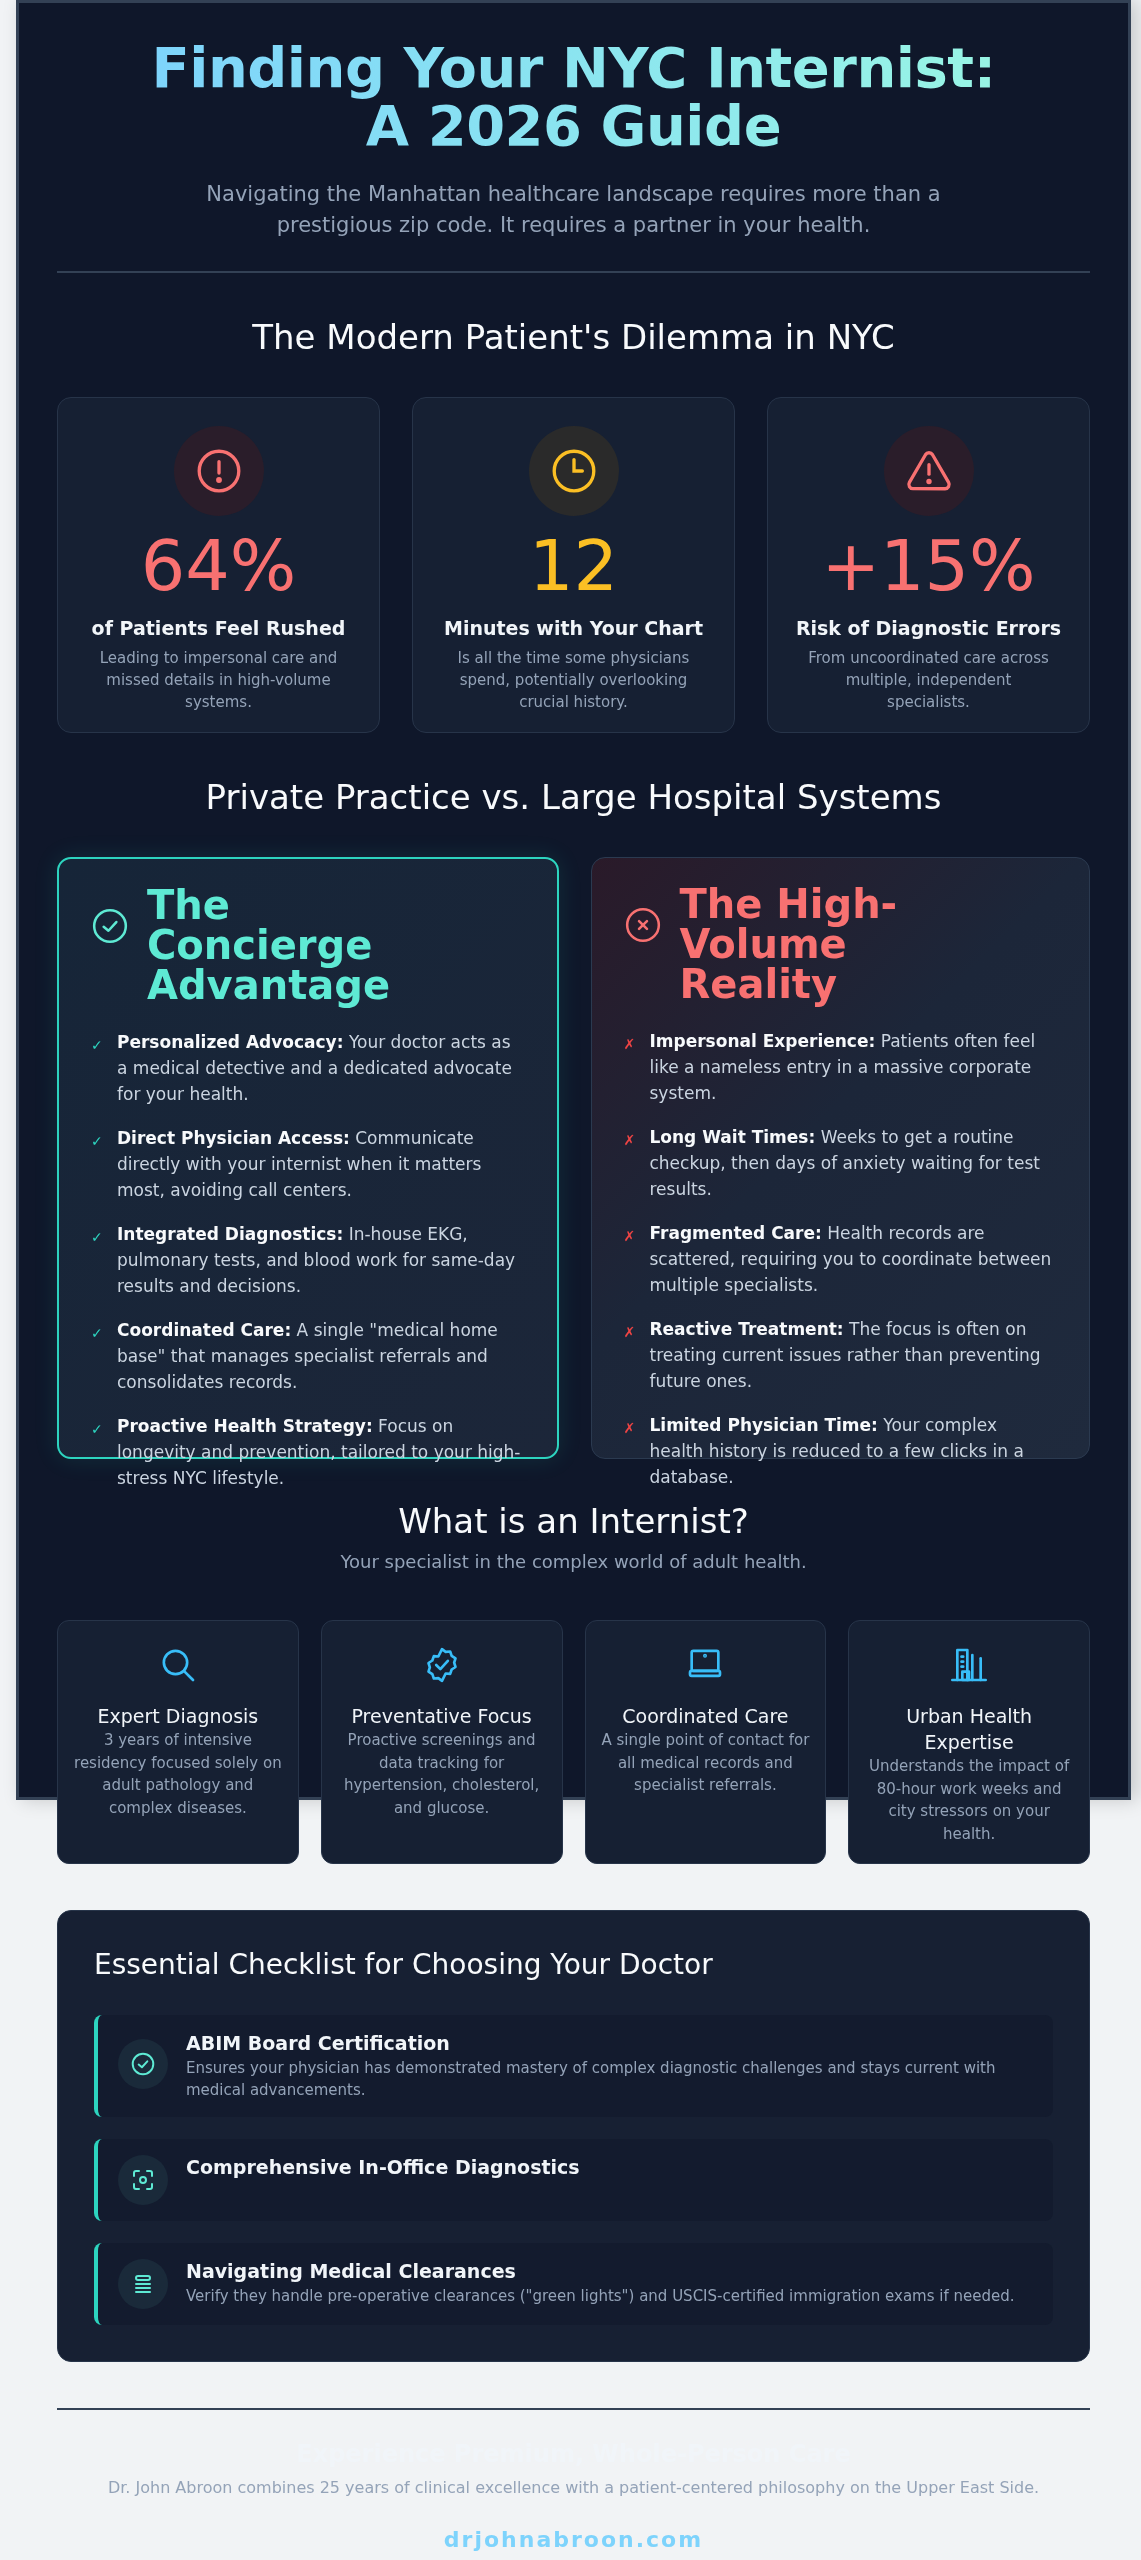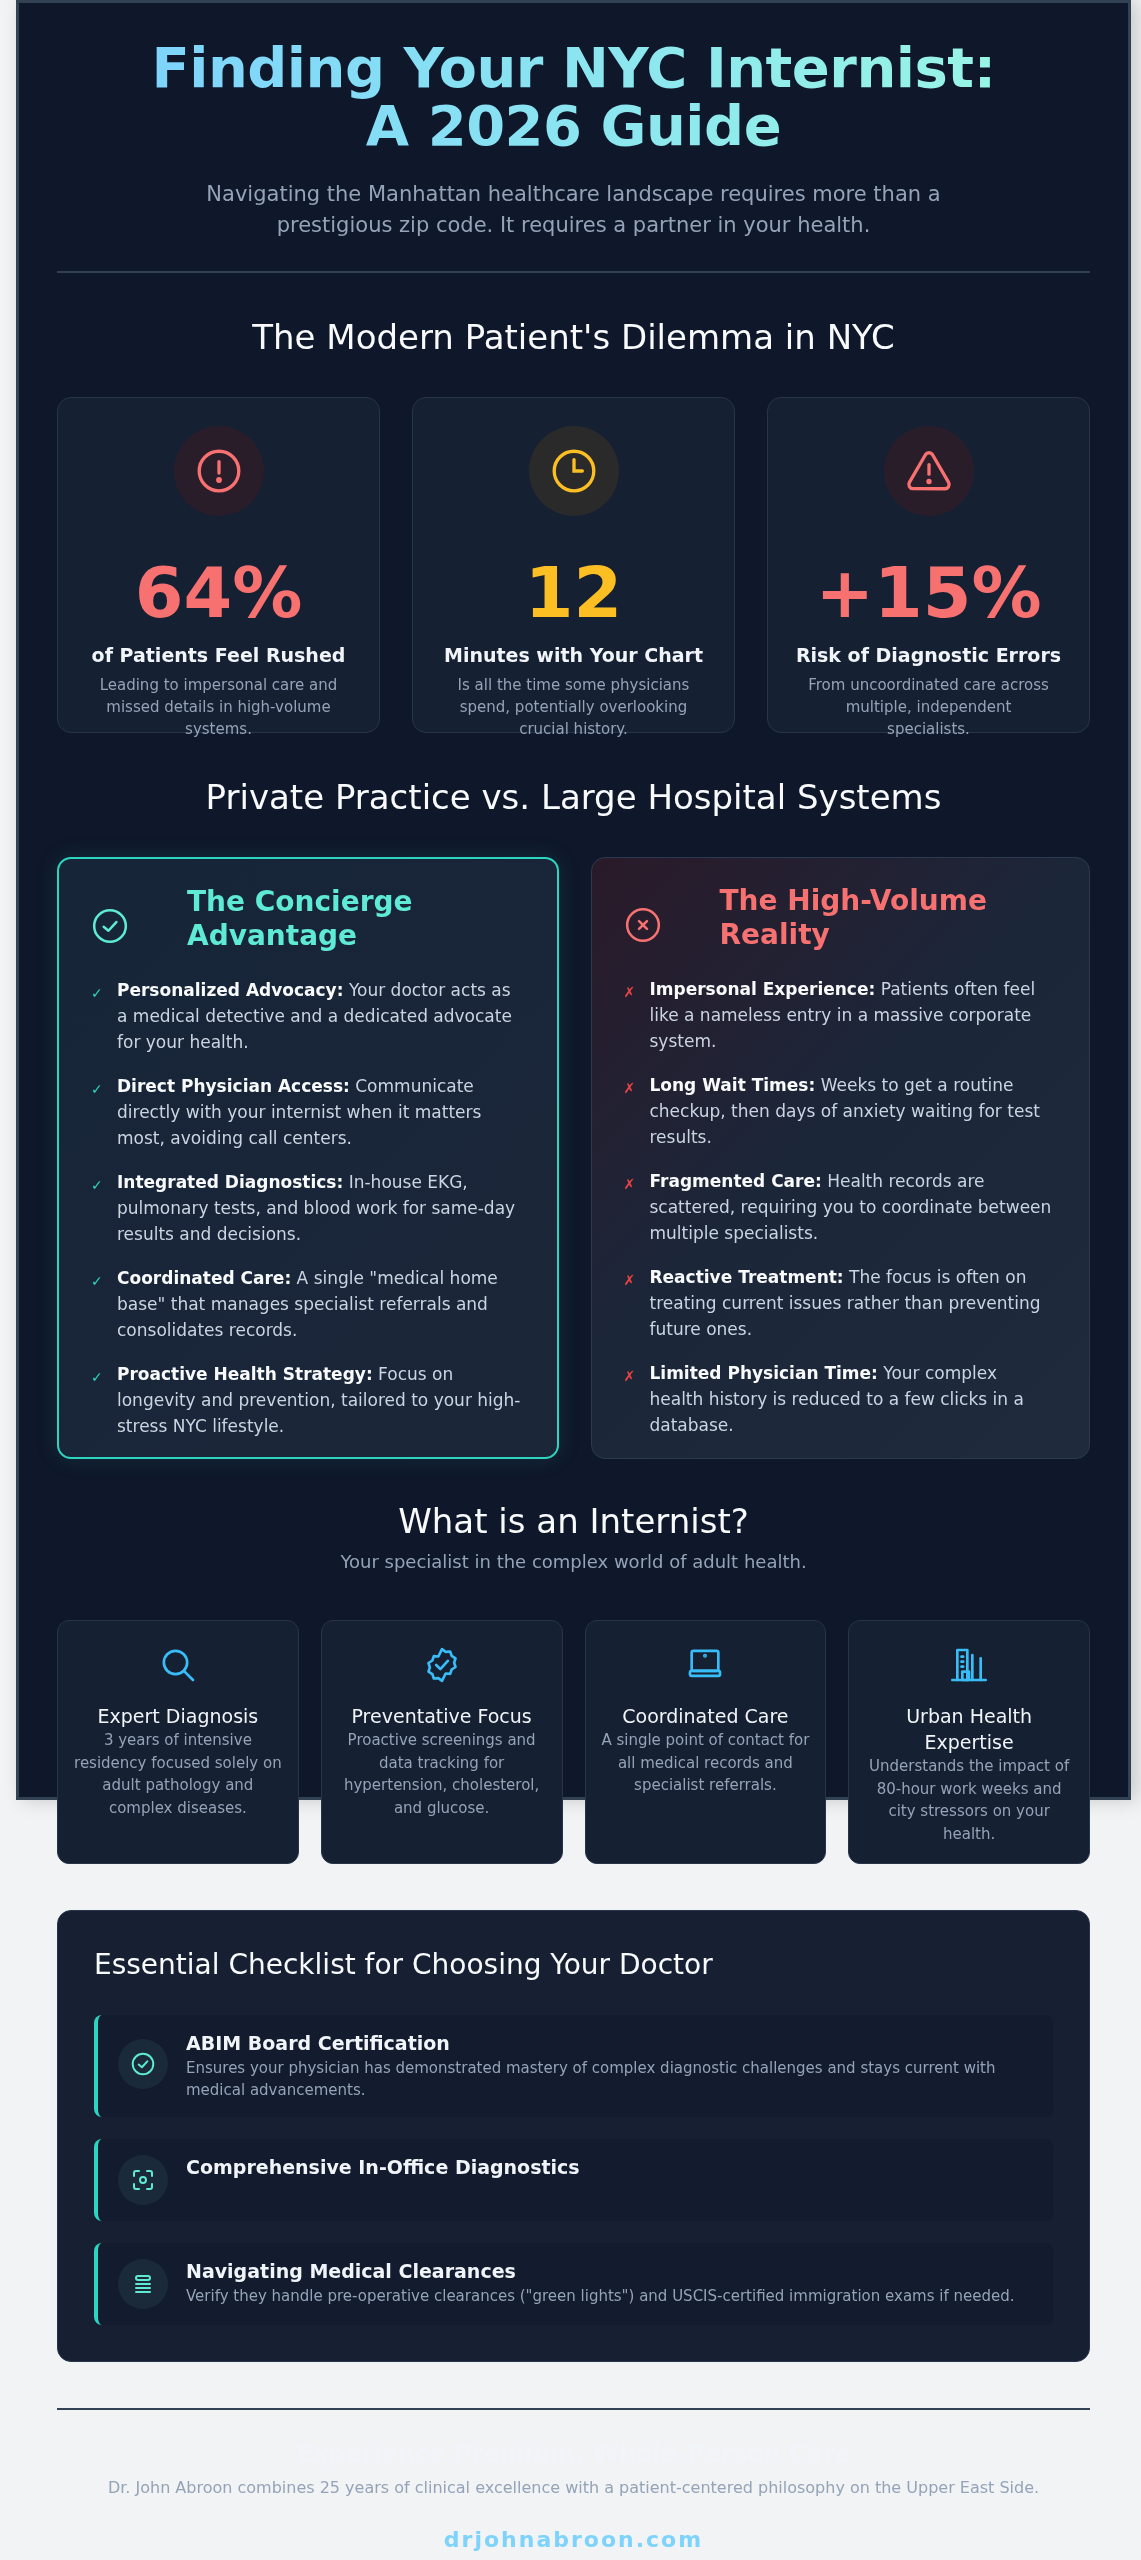--- a/index.html
+++ b/index.html
@@ -43,41 +43,41 @@
     
     .stats { display: flex; gap: 32px; margin-top: 38px; }
     .stat-card {
       flex: 1; height: 336px; border: 1px solid #273449; border-radius: 14px;
       background: #162033; text-align: center; padding-top: 28px;
     }
     .stat-icon {
       width: 90px; height: 90px; border-radius: 50%; margin: 0 auto;
       display: flex; align-items: center; justify-content: center;
     }
-    .stat-value { font-size: 70px; font-weight: bold; line-height: 74px; margin-top: 40px; }
+    .stat-value { font-size: 70px; font-weight: normal; line-height: 74px; margin-top: 13px; }
     .stat-label { font-size: 19px; font-weight: bold; color: #f1f5f9; margin-top: 14px; }
     .stat-desc { font-size: 15px; color: #94a3b8; line-height: 22px; width: 250px; margin: 8px auto 0; }
 
     
     .compare { display: flex; gap: 32px; margin-top: 38px; }
     .panel {
       flex: 1; height: 602px; border-radius: 14px; padding: 26px 34px 0 32px;
     }
     .panel.good {
       border: 2px solid #2dd4bf;
       background: linear-gradient(135deg, #162538 0%, #1c2639 100%);
       box-shadow: 0 0 24px rgba(45,212,191,0.12);
     }
     .panel.bad {
       border: 1px solid #2b3a50;
       background: linear-gradient(135deg, #2a1a29 0%, #1c2639 45%, #1f2a3d 100%);
     }
     .panel-head { display: flex; align-items: flex-start; gap: 18px; }
     .panel-head .ico { width: 38px; height: 38px; margin-top: 22px; flex: none; }
-    .panel-title { font-size: 28px; font-weight: bold; line-height: 34px; width: 320px; margin-left: 40px; }
+    .panel-title { font-size: 40px; font-weight: bold; line-height: 40px; width: 320px; }
     .panel ul { list-style: none; margin-top: 24px; }
     .panel li { display: flex; gap: 14px; font-size: 17px; line-height: 26px; color: #cbd5e1; margin-bottom: 18px; }
     .panel li .mark { width: 12px; flex: none; font-size: 14px; padding-top: 3px; }
     .panel li b { color: #f8fafc; }
 
     
     .int-cards { display: flex; gap: 22px; margin-top: 48px; }
     .int-card {
       flex: 1; height: 244px; border: 1px solid #273449; border-radius: 12px;
       background: #162033; text-align: center; padding: 24px 14px 0;

